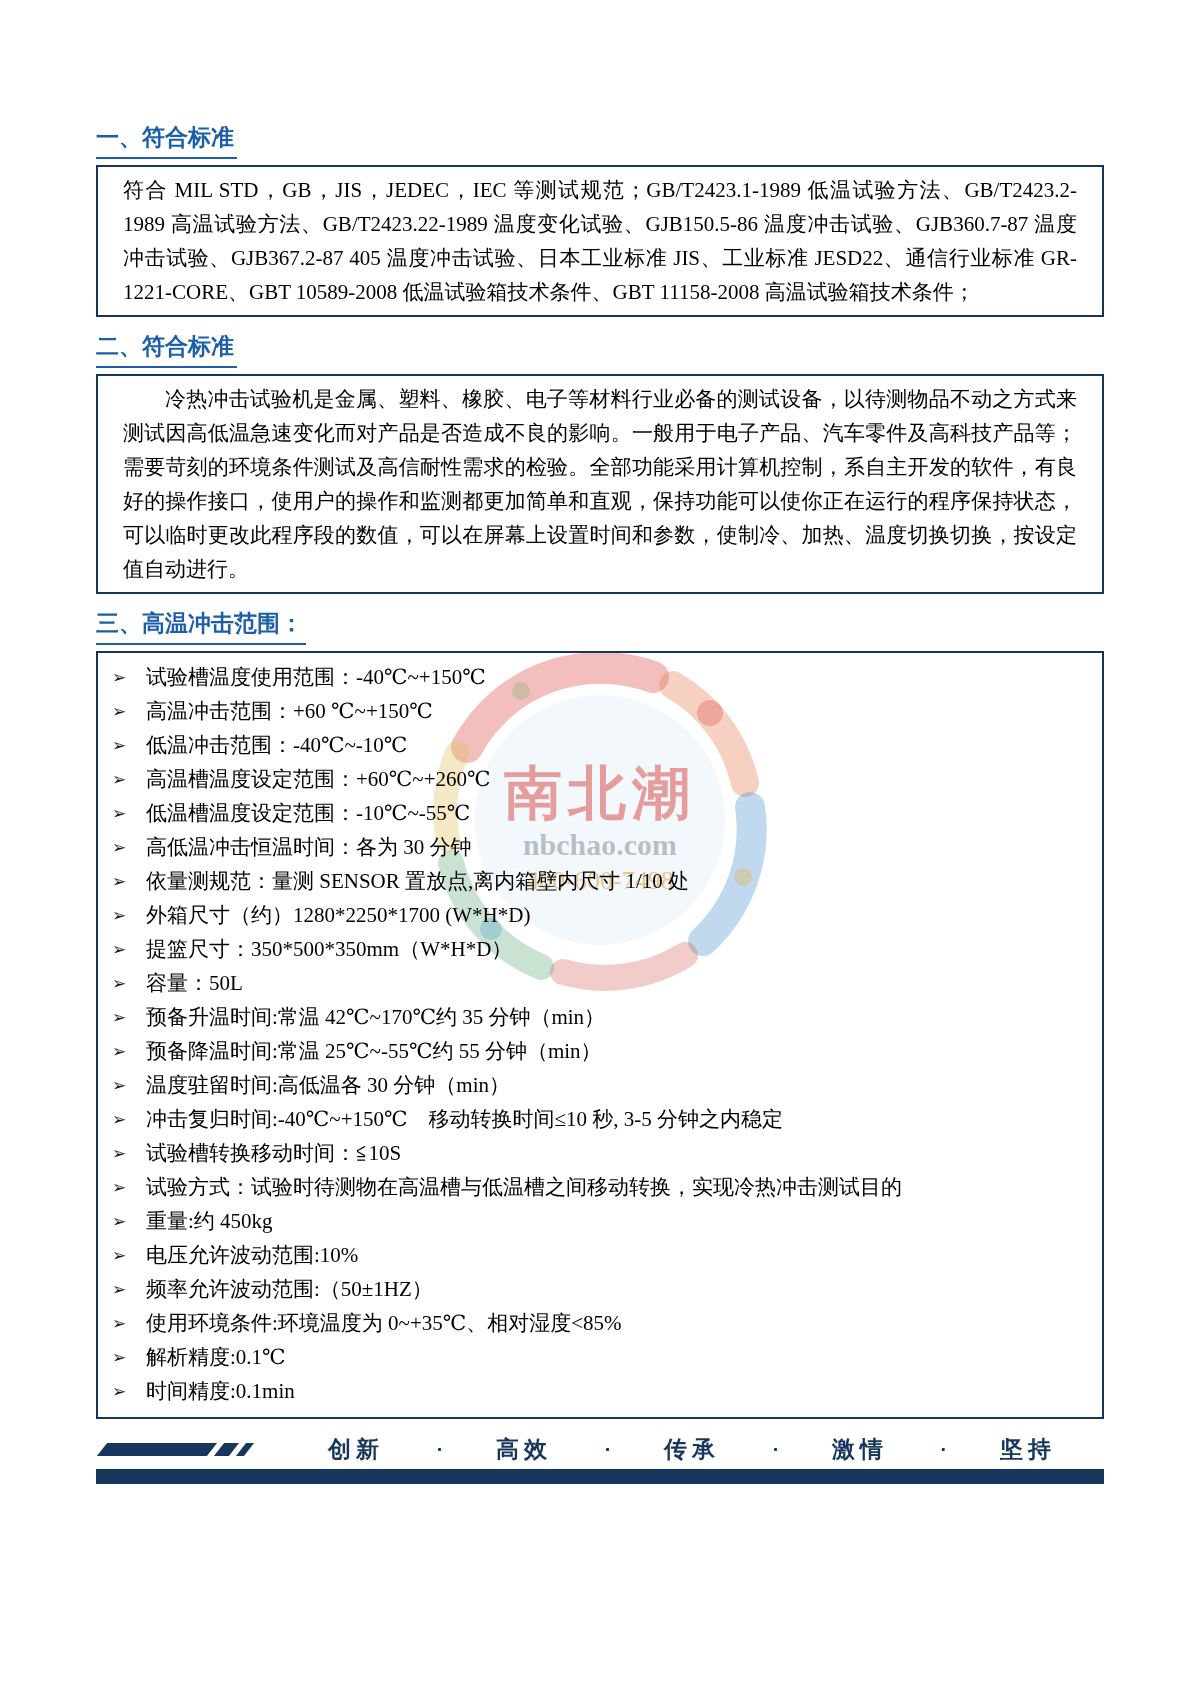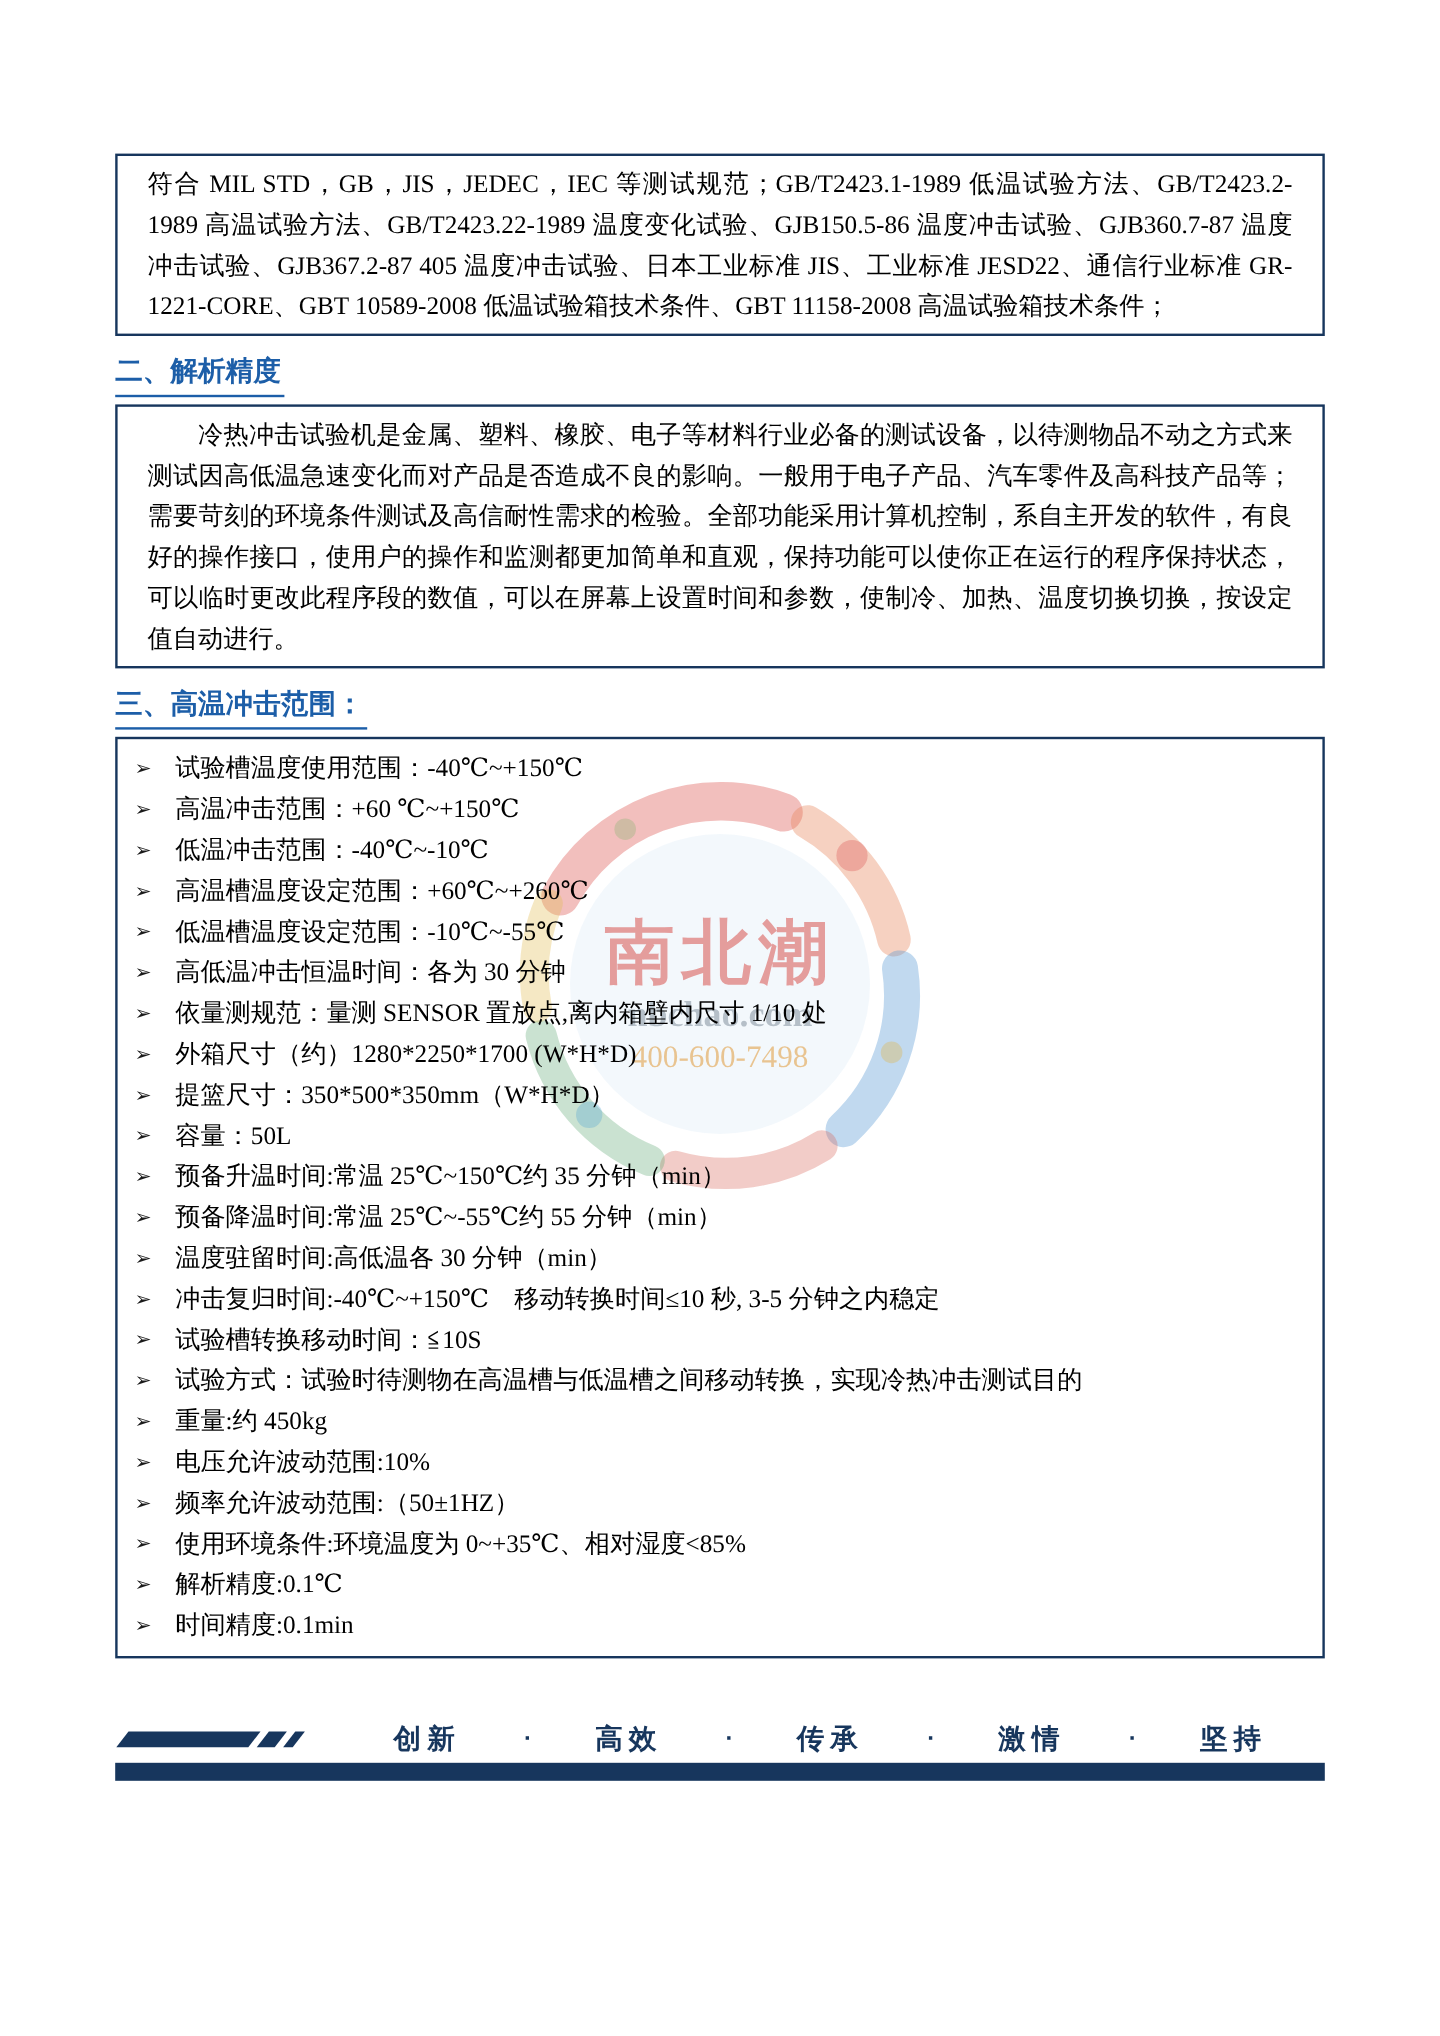--- a/index.html
+++ b/index.html
@@ -115,27 +115,28 @@
       <circle cx="116" cy="66" r="9" fill="#7db26a" opacity="0.30"></circle>
     </g>
     <text x="195" y="188" text-anchor="middle" font-size="58" font-weight="bold" fill="#d9534f" opacity="0.55" letter-spacing="6">南北潮</text>
     <text x="195" y="230" text-anchor="middle" font-size="30" font-weight="bold" fill="#8d9aa6" opacity="0.60">nbchao.com</text>
     <text x="195" y="264" text-anchor="middle" font-size="26" fill="#e2a24b" opacity="0.60">400-600-7498</text>
   </svg>
 
   <div class="content">
 
     <section class="sec">
+      <h2 class="sec-heading"><span class="ht">一、符合标准</span></h2>
       <div class="sec-box para-box">
         <p>符合 MIL STD，GB，JIS，JEDEC，IEC 等测试规范；GB/T2423.1-1989 低温试验方法、GB/T2423.2-1989 高温试验方法、GB/T2423.22-1989 温度变化试验、GJB150.5-86 温度冲击试验、GJB360.7-87 温度冲击试验、GJB367.2-87 405 温度冲击试验、日本工业标准 JIS、工业标准 JESD22、通信行业标准 GR-1221-CORE、GBT 10589-2008 低温试验箱技术条件、GBT 11158-2008 高温试验箱技术条件；</p>
       </div>
     </section>
 
     <section class="sec">
-      <h2 class="sec-heading"><span class="ht">二、解析精度</span></h2>
+      <h2 class="sec-heading"><span class="ht">二、符合标准</span></h2>
       <div class="sec-box para-box">
         <p class="para-indent">冷热冲击试验机是金属、塑料、橡胶、电子等材料行业必备的测试设备，以待测物品不动之方式来测试因高低温急速变化而对产品是否造成不良的影响。一般用于电子产品、汽车零件及高科技产品等；需要苛刻的环境条件测试及高信耐性需求的检验。全部功能采用计算机控制，系自主开发的软件，有良好的操作接口，使用户的操作和监测都更加简单和直观，保持功能可以使你正在运行的程序保持状态，可以临时更改此程序段的数值，可以在屏幕上设置时间和参数，使制冷、加热、温度切换切换，按设定值自动进行。</p>
       </div>
     </section>
 
     <section class="sec">
       <h2 class="sec-heading"><span class="ht">三、高温冲击范围：</span></h2>
       <div class="sec-box list-box">
 
           <div class="param-row">
@@ -183,21 +184,21 @@
             <span class="param-text">提篮尺寸：350*500*350mm（W*H*D）</span>
           </div>
 
           <div class="param-row">
             <span class="bullet">➢</span>
             <span class="param-text">容量：50L</span>
           </div>
 
           <div class="param-row">
             <span class="bullet">➢</span>
-            <span class="param-text">预备升温时间:常温 25℃~150℃约 35 分钟（min）</span>
+            <span class="param-text">预备升温时间:常温 42℃~170℃约 35 分钟（min）</span>
           </div>
 
           <div class="param-row">
             <span class="bullet">➢</span>
             <span class="param-text">预备降温时间:常温 25℃~-55℃约 55 分钟（min）</span>
           </div>
 
           <div class="param-row">
             <span class="bullet">➢</span>
             <span class="param-text">温度驻留时间:高低温各 30 分钟（min）</span>

